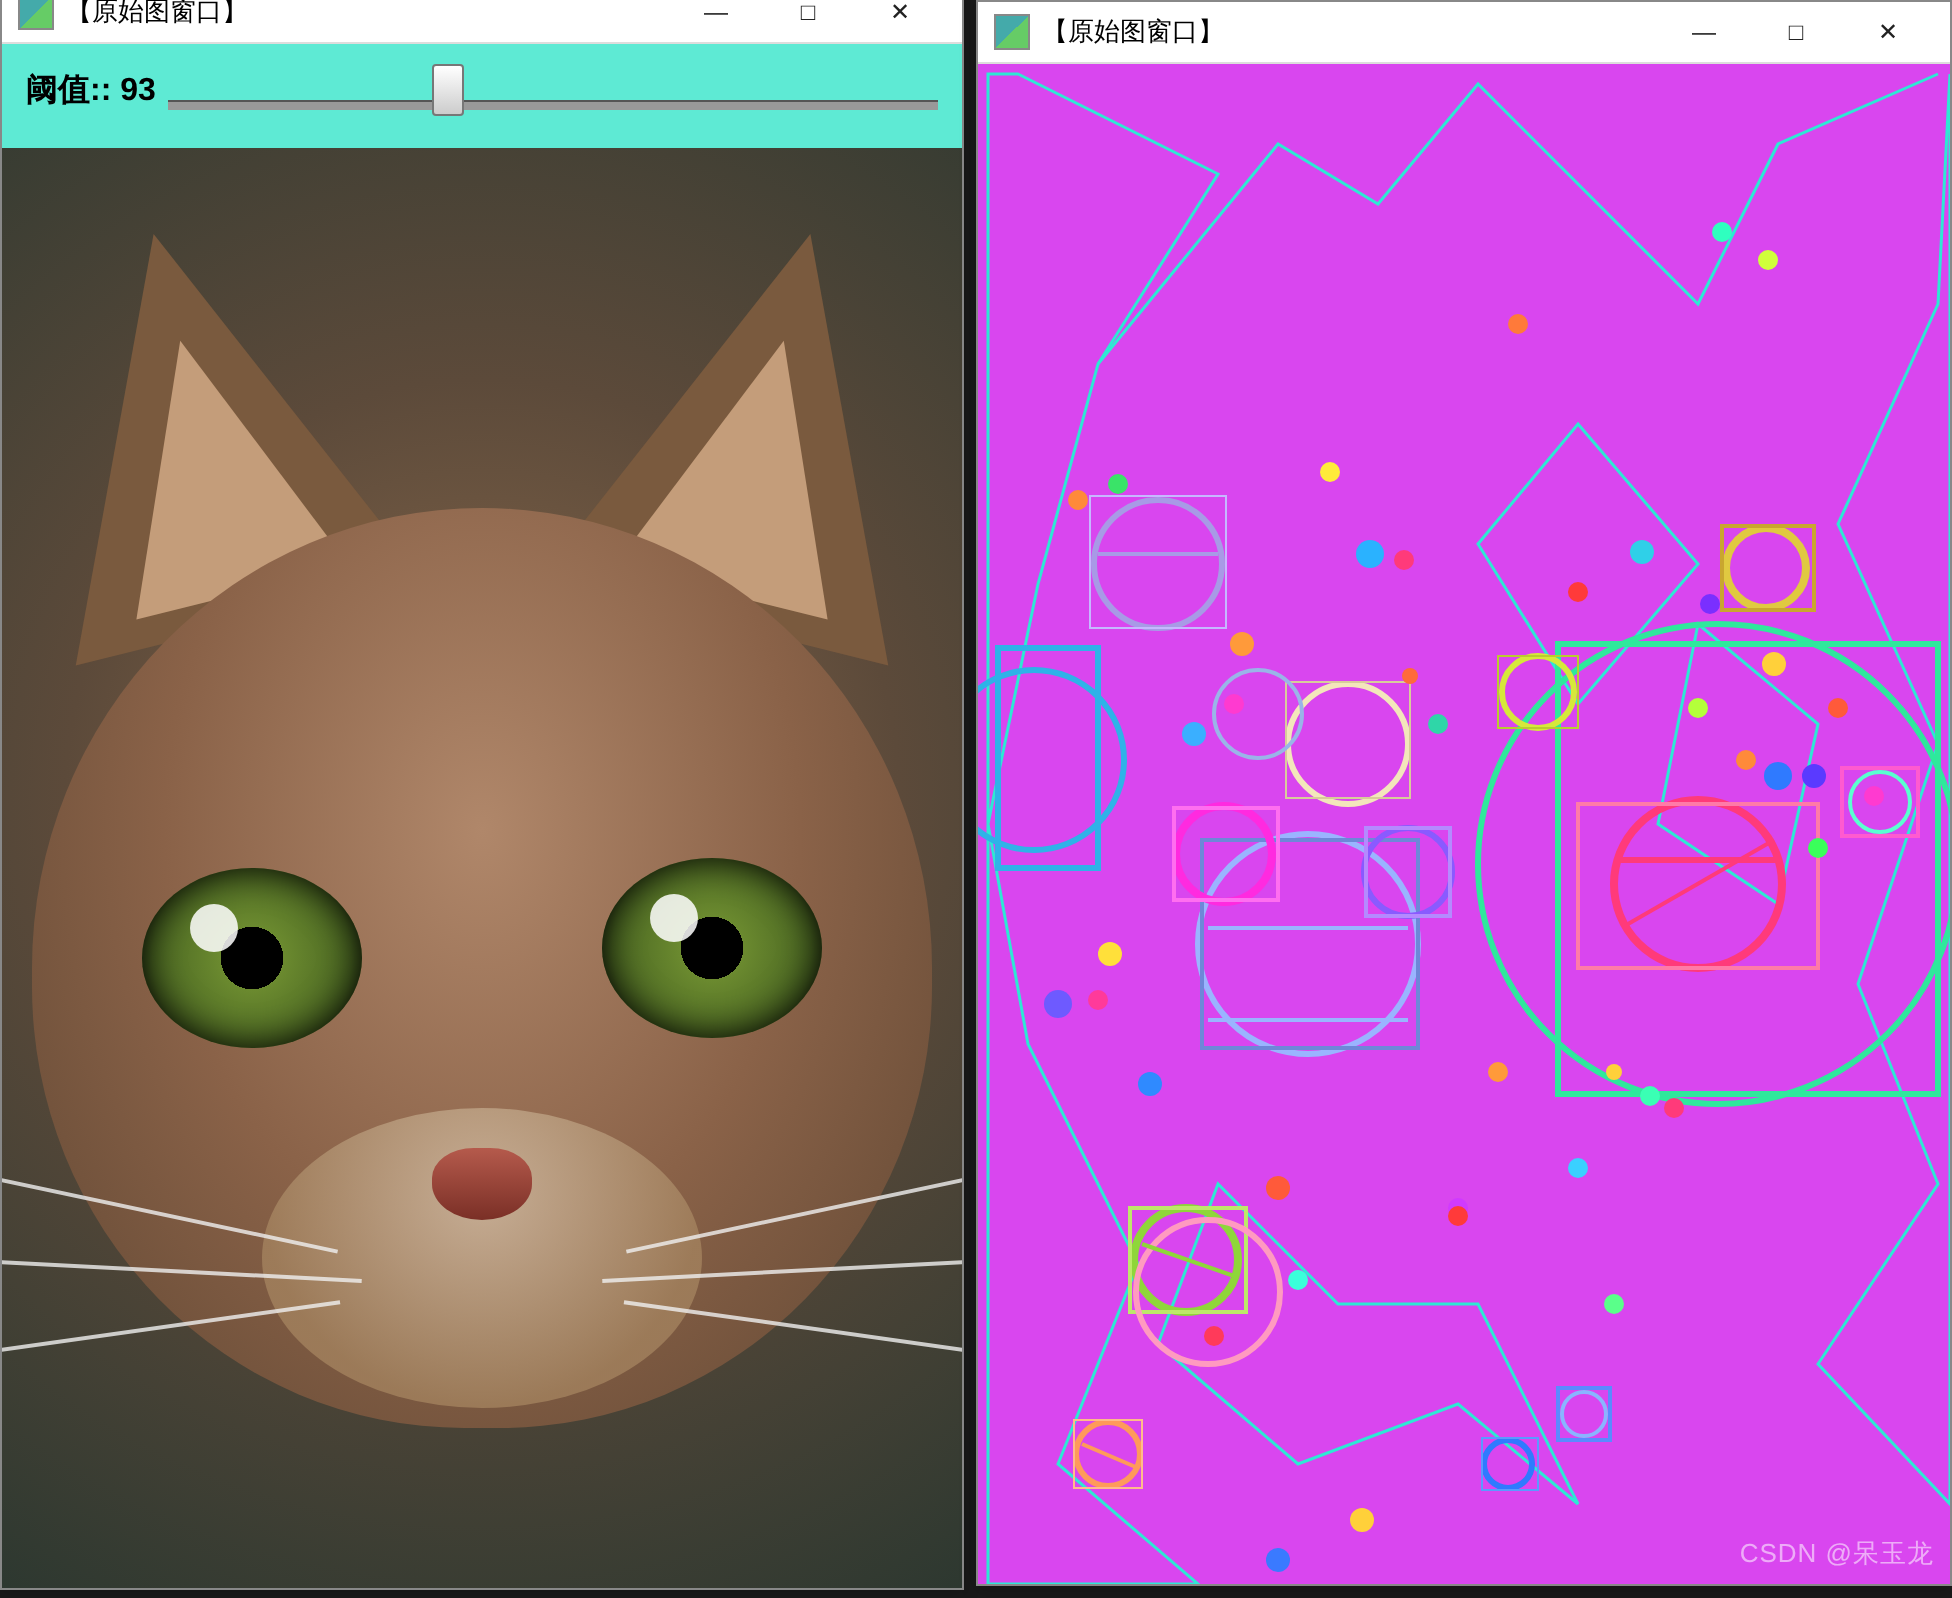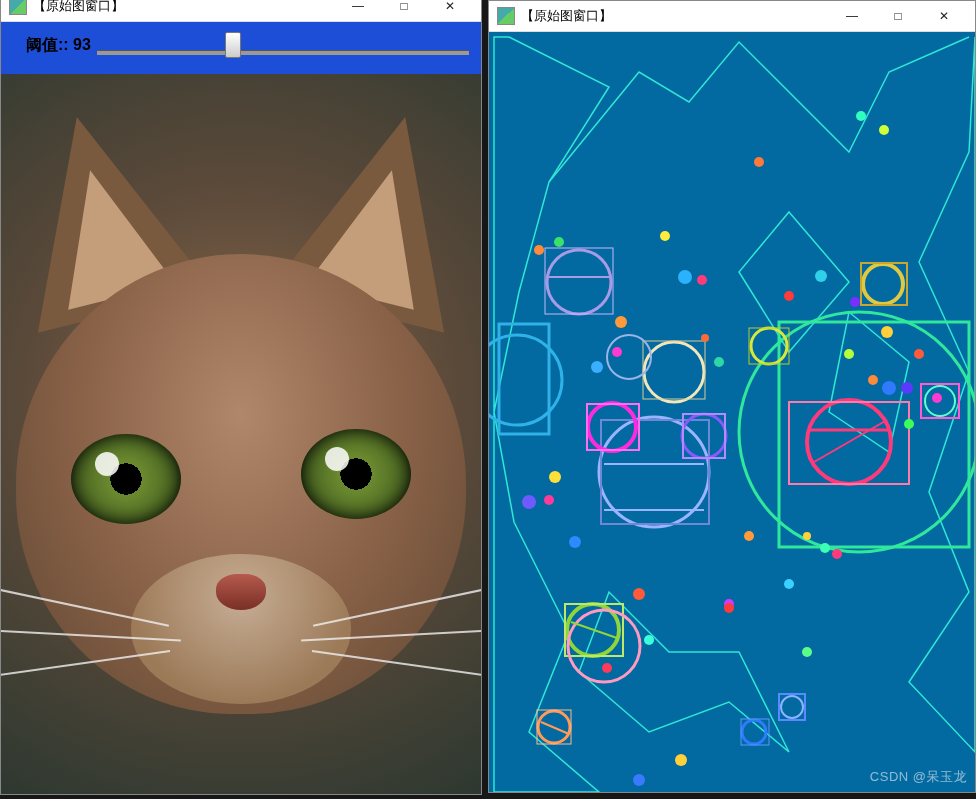--- a/index.html
+++ b/index.html
@@ -53,22 +53,22 @@
 
   
   #win-left {
     left: 0;
     top: -10px;
     width: 480px;
   }
   .slider-row {
     display:flex;
     align-items:center;
-    padding: 8px 12px 14px 25px;
-    background:#1d4ed8;
+    padding: 8px 12px 14px 12px;
+    background:#5eead4;
     font-size:16px;
     font-weight:bold;
   }
   .slider-label { white-space:nowrap; margin-right:6px; }
   .slider-wrap {
     flex:1;
     position:relative;
     height:30px;
   }
   .slider-track {
@@ -153,21 +153,21 @@
 
   
   #win-right {
     left: 488px;
     top: 0;
     width: 486px;
   }
   .effect-area {
     width:486px;
     height:760px;
-    background:#0369a1;
+    background:#d946ef;
     position:relative;
     overflow:hidden;
   }
   .effect-area svg { position:absolute; inset:0; }
 
   .watermark {
     position:absolute;
     right:8px;
     bottom:6px;
     color:rgba(255,255,255,0.55);

